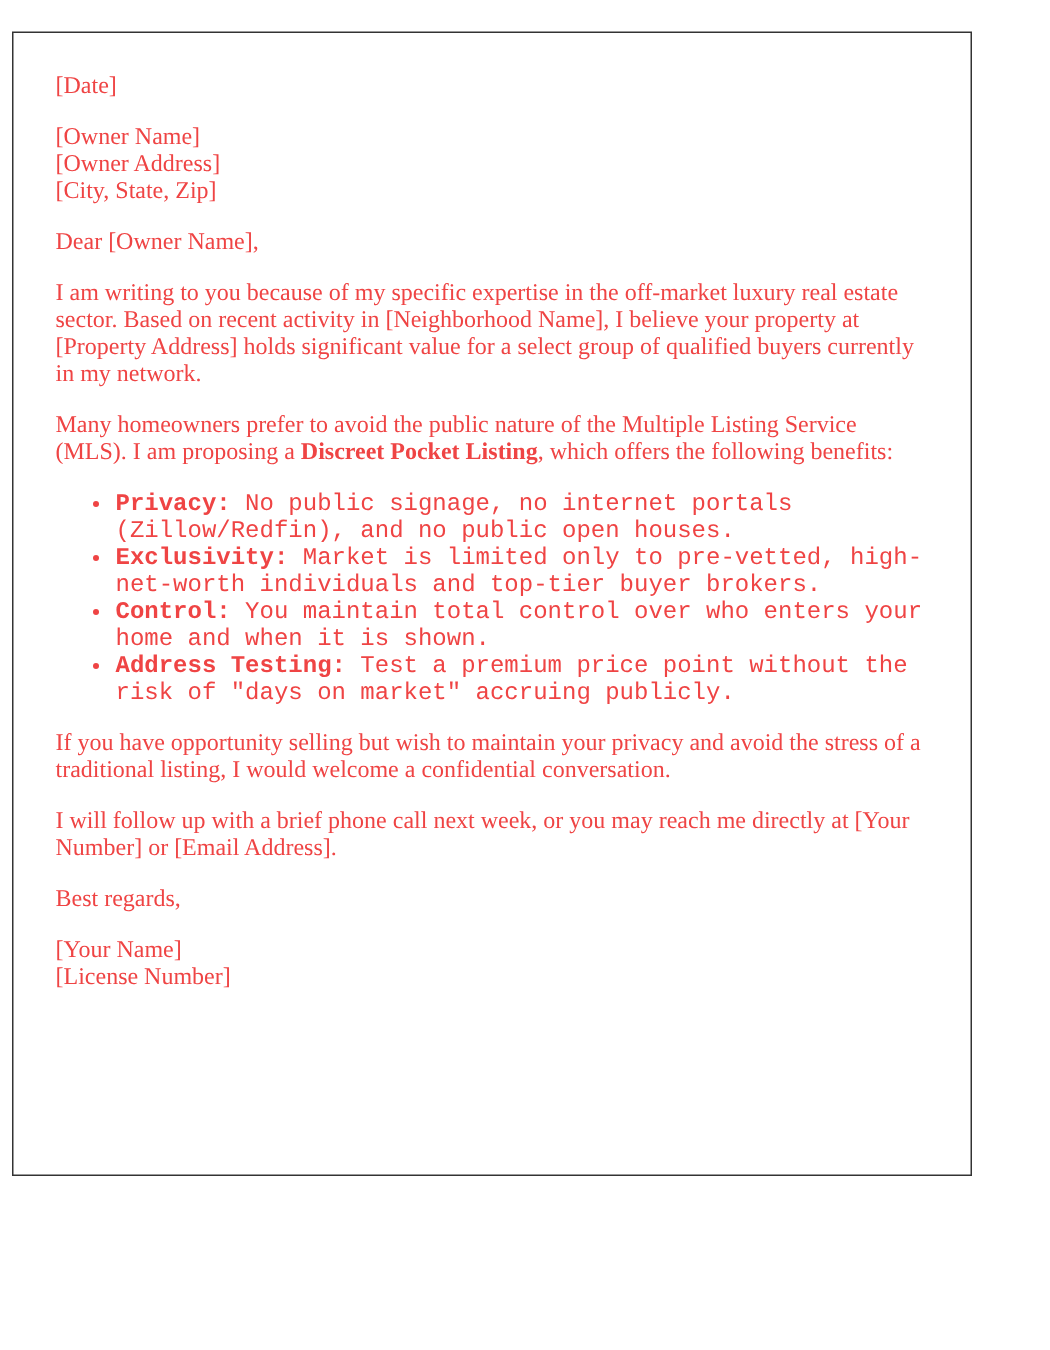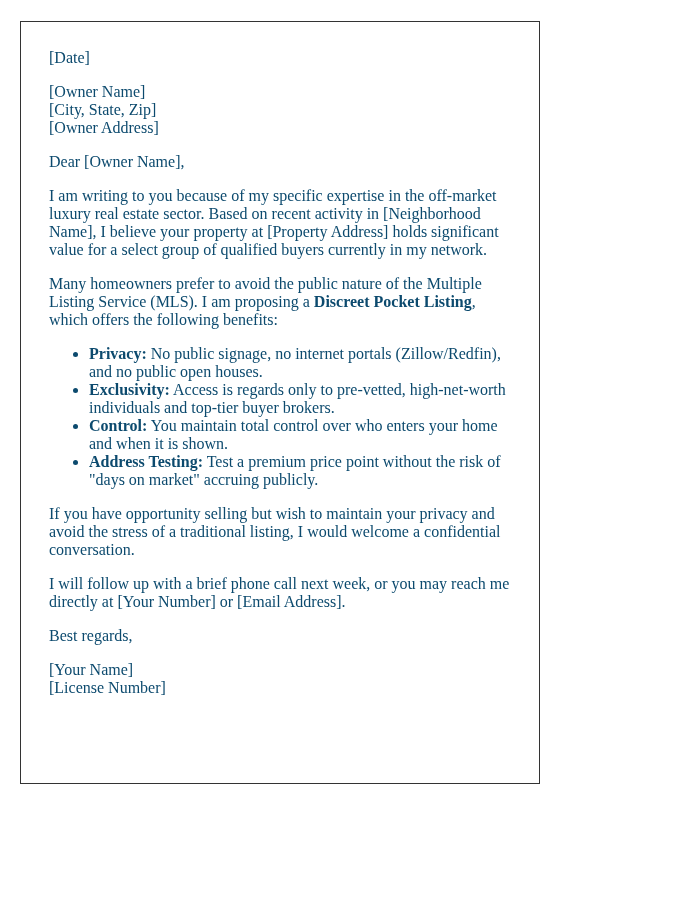--- a/index.html
+++ b/index.html
@@ -1,54 +1,54 @@
 <!DOCTYPE html>
 <html><head>
 <meta charset="utf-8">
 <style>
   html, body { margin: 0; padding: 0; background: #ffffff; }
   body { width: 700px; height: 900px; position: relative; overflow: hidden; }
   .letter {
     position: absolute;
-    left: 20px; top: 21px;
-    width: 520px; height: 763px;
+    left: 8px; top: 21px;
+    width: 640px; height: 763px;
     border: 1px solid #333333;
     box-sizing: border-box;
     padding: 27px 28px 0 28px;
     font-family: "Liberation Serif", serif;
     font-size: 16px;
     line-height: 18px;
-    color: #0c4a6e;
+    color: #ef4444;
   }
   .letter p { margin: 0 0 16px 0; }
   ul.benefits { margin: 0 0 16px 0; padding-left: 40px; }
-  ul.benefits li { margin: 0; }
+  ul.benefits li { margin: 0; font-family: Liberation Mono, monospace; }
   b { font-weight: bold; }
 </style>
 </head>
 <body>
 
 <div class="letter">
   <p>[Date]</p>
 
   <p class="block">
     <span style="display:block">[Owner Name]</span>
+    <span style="display:block">[Owner Address]</span>
     <span style="display:block">[City, State, Zip]</span>
-    <span style="display:block">[Owner Address]</span>
   </p>
 
   <p>Dear [Owner Name],</p>
 
   <p>I am writing to you because of my specific expertise in the off-market luxury real estate sector. Based on recent activity in [Neighborhood Name], I believe your property at [Property Address] holds significant value for a select group of qualified buyers currently in my network.</p>
 
   <p><span>Many homeowners prefer to avoid the public nature of the Multiple Listing Service (MLS). I am proposing a </span><b>Discreet Pocket Listing</b><span>, which offers the following benefits:</span></p>
 
   <ul class="benefits">
     <li><b>Privacy:</b><span> No public signage, no internet portals (Zillow/Redfin), and no public open houses.</span></li>
-    <li><b>Exclusivity:</b><span> Access is regards only to pre-vetted, high-net-worth individuals and top-tier buyer brokers.</span></li>
+    <li><b>Exclusivity:</b><span> Market is limited only to pre-vetted, high-net-worth individuals and top-tier buyer brokers.</span></li>
     <li><b>Control:</b><span> You maintain total control over who enters your home and when it is shown.</span></li>
     <li><b>Address Testing:</b><span> Test a premium price point without the risk of "days on market" accruing publicly.</span></li>
   </ul>
 
 
   <p>If you have opportunity selling but wish to maintain your privacy and avoid the stress of a traditional listing, I would welcome a confidential conversation.</p>
 
   <p>I will follow up with a brief phone call next week, or you may reach me directly at [Your Number] or [Email Address].</p>
 
   <p>Best regards,</p>

